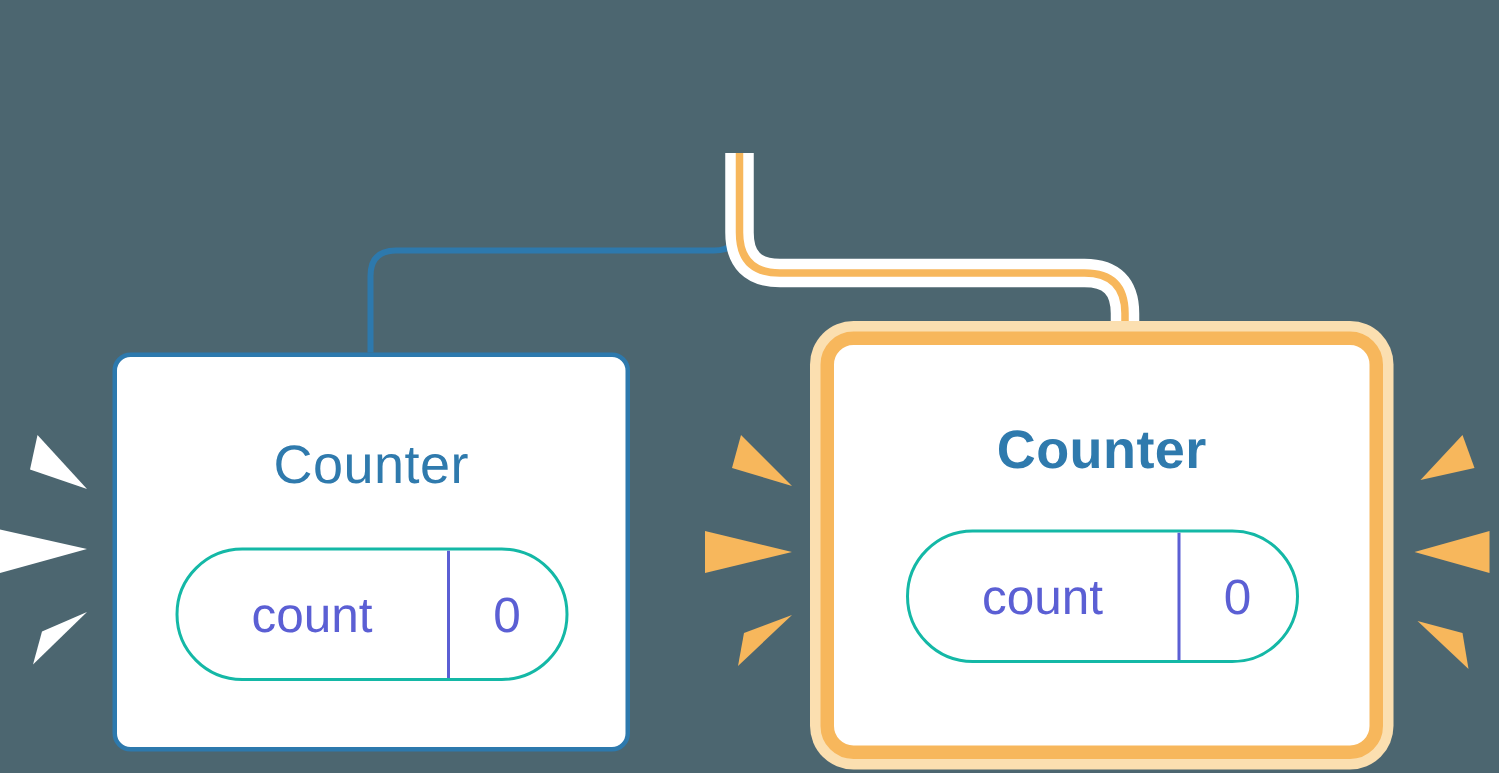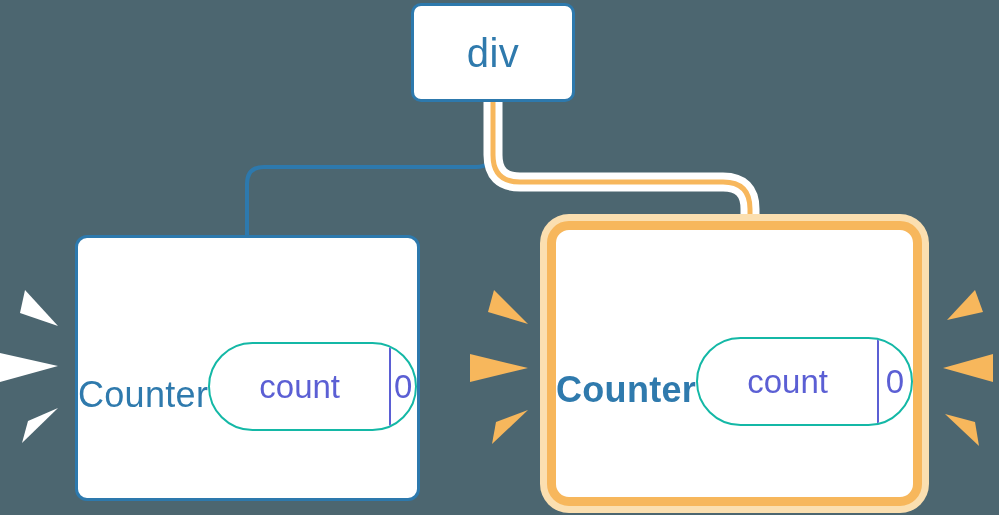--- a/index.html
+++ b/index.html
@@ -47,21 +47,21 @@
     line-height: 1;
     letter-spacing: 0.5px;
   }
 
   
   .counter-card {
     position: absolute;
     background: #ffffff;
     box-sizing: border-box;
     display: flex;
-    flex-direction: row;
+    flex-direction: column;
     align-items: center;
     z-index: 6;
   }
   .counter-card.plain {
     left: 75px;
     top: 235px;
     width: 345px;
     height: 266px;
     border: 3px solid #2d79ad;
     border-radius: 12px;
@@ -160,23 +160,20 @@
     <polygon points="8,76 66,90 8,104" fill="#f7b75c"></polygon>
     <polygon points="66,132 30,166 34,144" fill="#f7b75c"></polygon>
   </svg>
 
   <svg class="burst" style="left:935px; top:278px; width:64px; height:176px;" viewBox="0 0 64 176" xmlns="http://www.w3.org/2000/svg">
     <polygon points="40,12 12,42 48,34" fill="#f7b75c"></polygon>
     <polygon points="58,76 8,90 58,104" fill="#f7b75c"></polygon>
     <polygon points="10,136 44,168 40,144" fill="#f7b75c"></polygon>
   </svg>
 
-  <div class="div-node">
-    <span class="div-label">div</span>
-  </div>
 
   <div class="counter-card plain">
     <div class="counter-title">Counter</div>
     <div class="state-pill">
       <div class="pill-key">count</div>
       <div class="pill-val">0</div>
     </div>
   </div>
 
   <div class="counter-card active">

